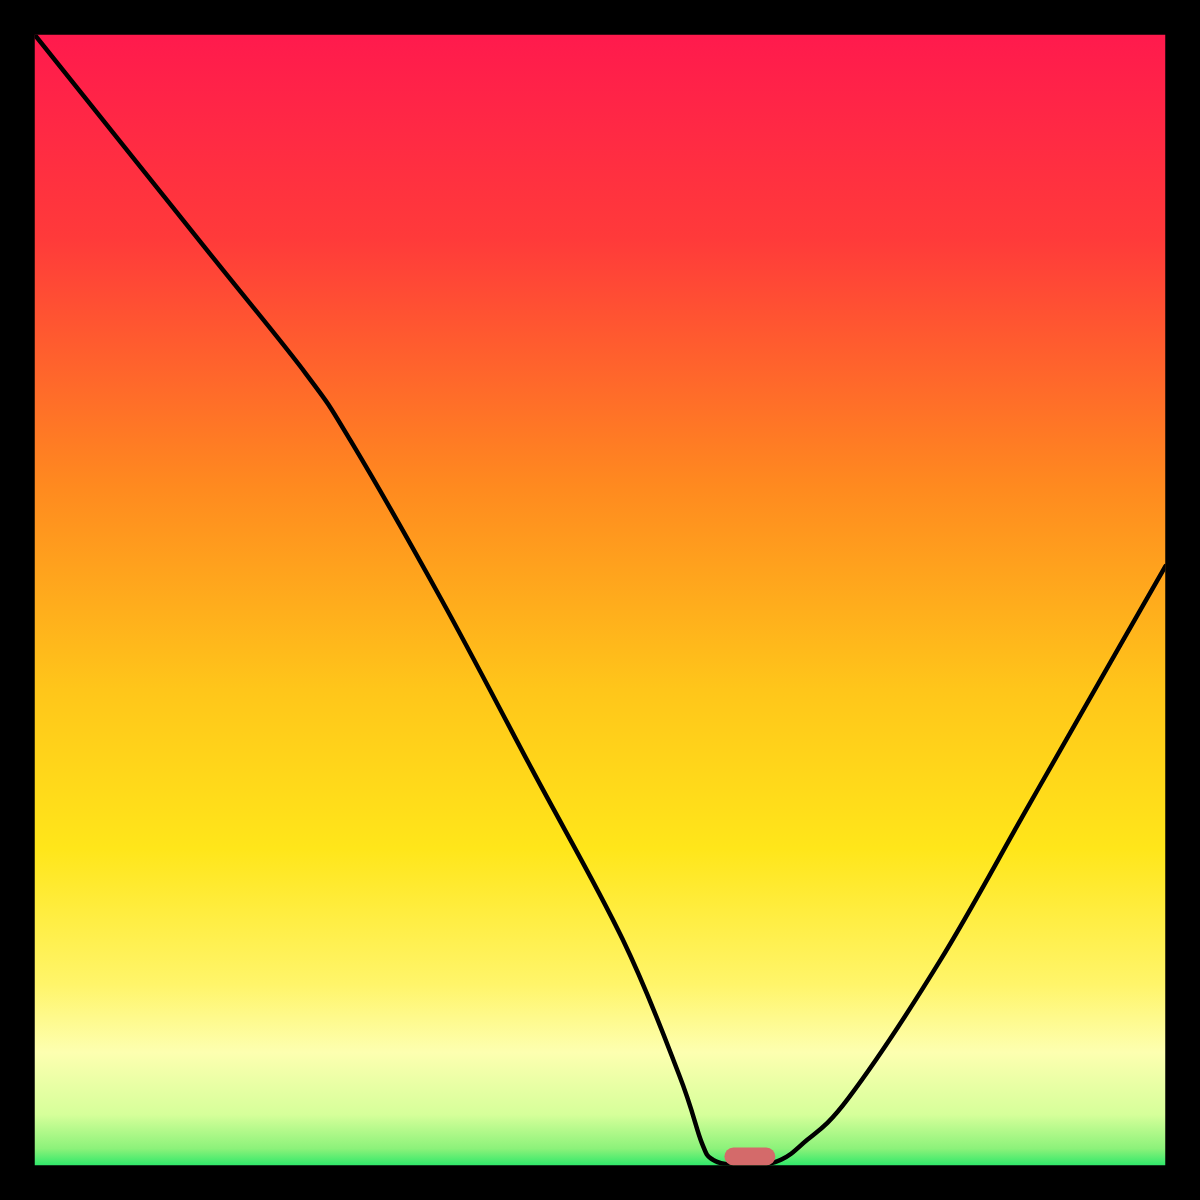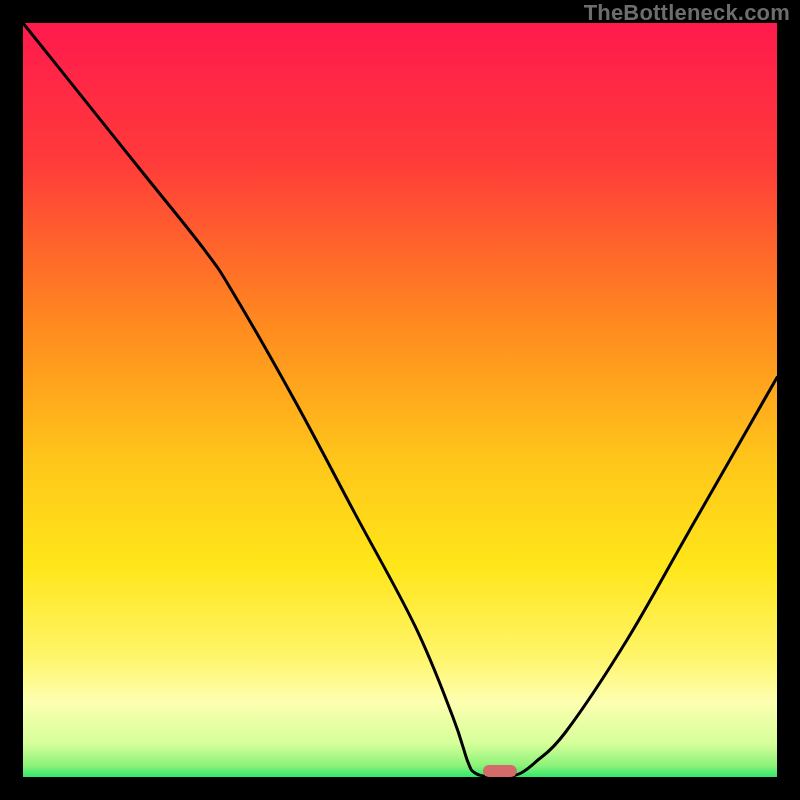--- a/index.html
+++ b/index.html
@@ -35,21 +35,20 @@
     height: 754px;
   }
   .plot svg {
     display: block;
   }
 </style>
 </head>
 <body>
 
 <div class="frame">
-  <div class="watermark">TheBottleneck.com</div>
   <div class="plot">
     <svg id="chart-svg" width="754" height="754" viewBox="0 0 754 754">
       <defs>
         <linearGradient id="bg-grad" x1="0" y1="0" x2="0" y2="1">
             <stop offset="0%" stop-color="#ff1a4d"></stop>
             <stop offset="18%" stop-color="#ff3a3a"></stop>
             <stop offset="40%" stop-color="#ff8a1f"></stop>
             <stop offset="57.99999999999999%" stop-color="#ffc61a"></stop>
             <stop offset="72%" stop-color="#ffe61a"></stop>
             <stop offset="84%" stop-color="#fff56a"></stop>

